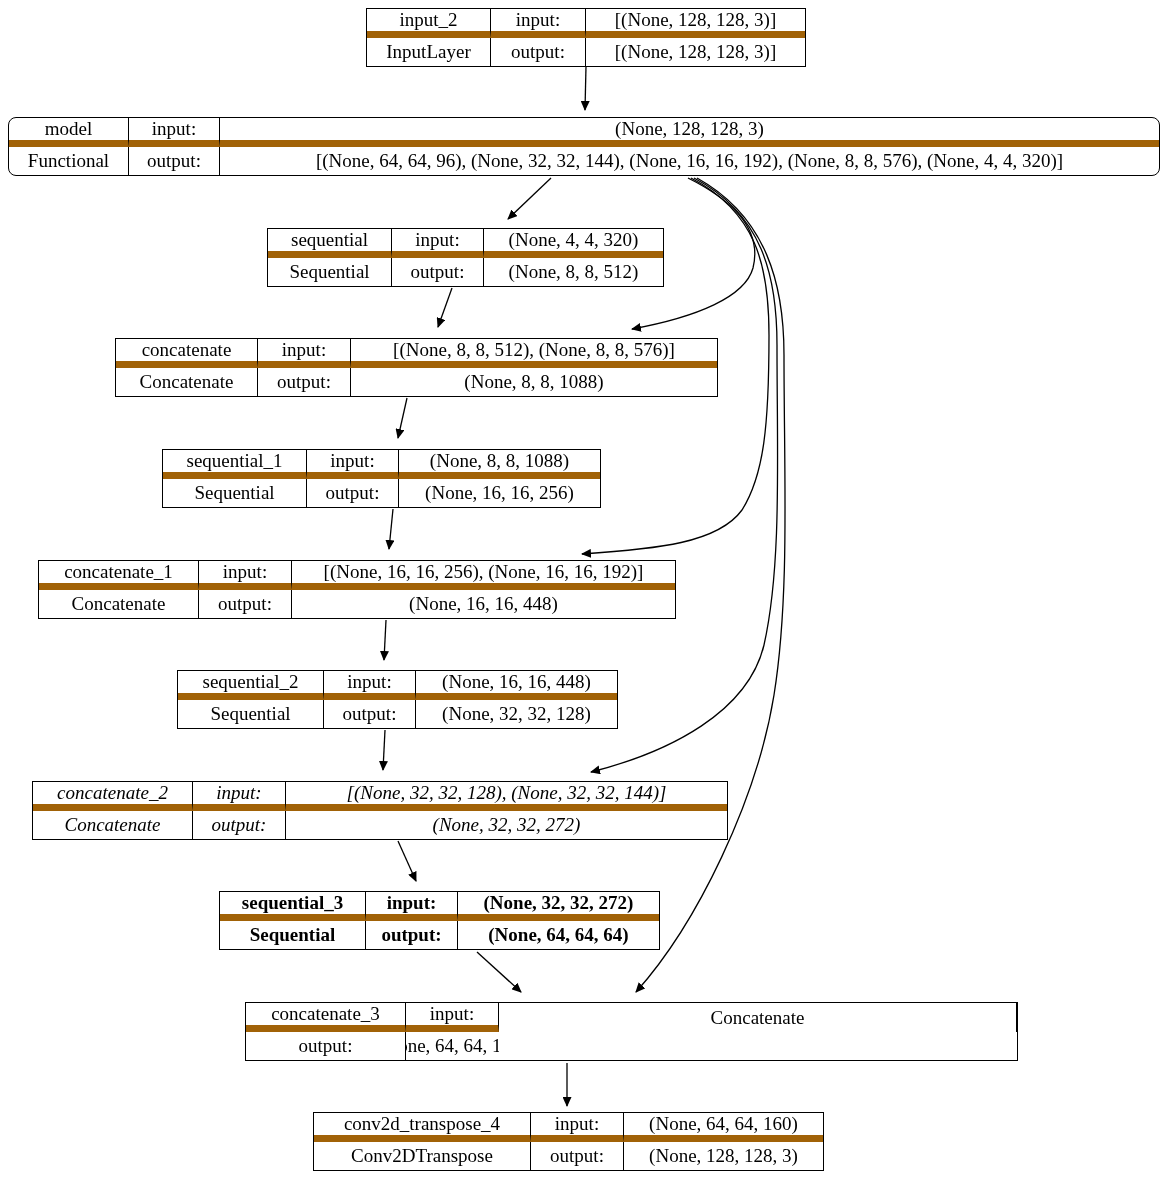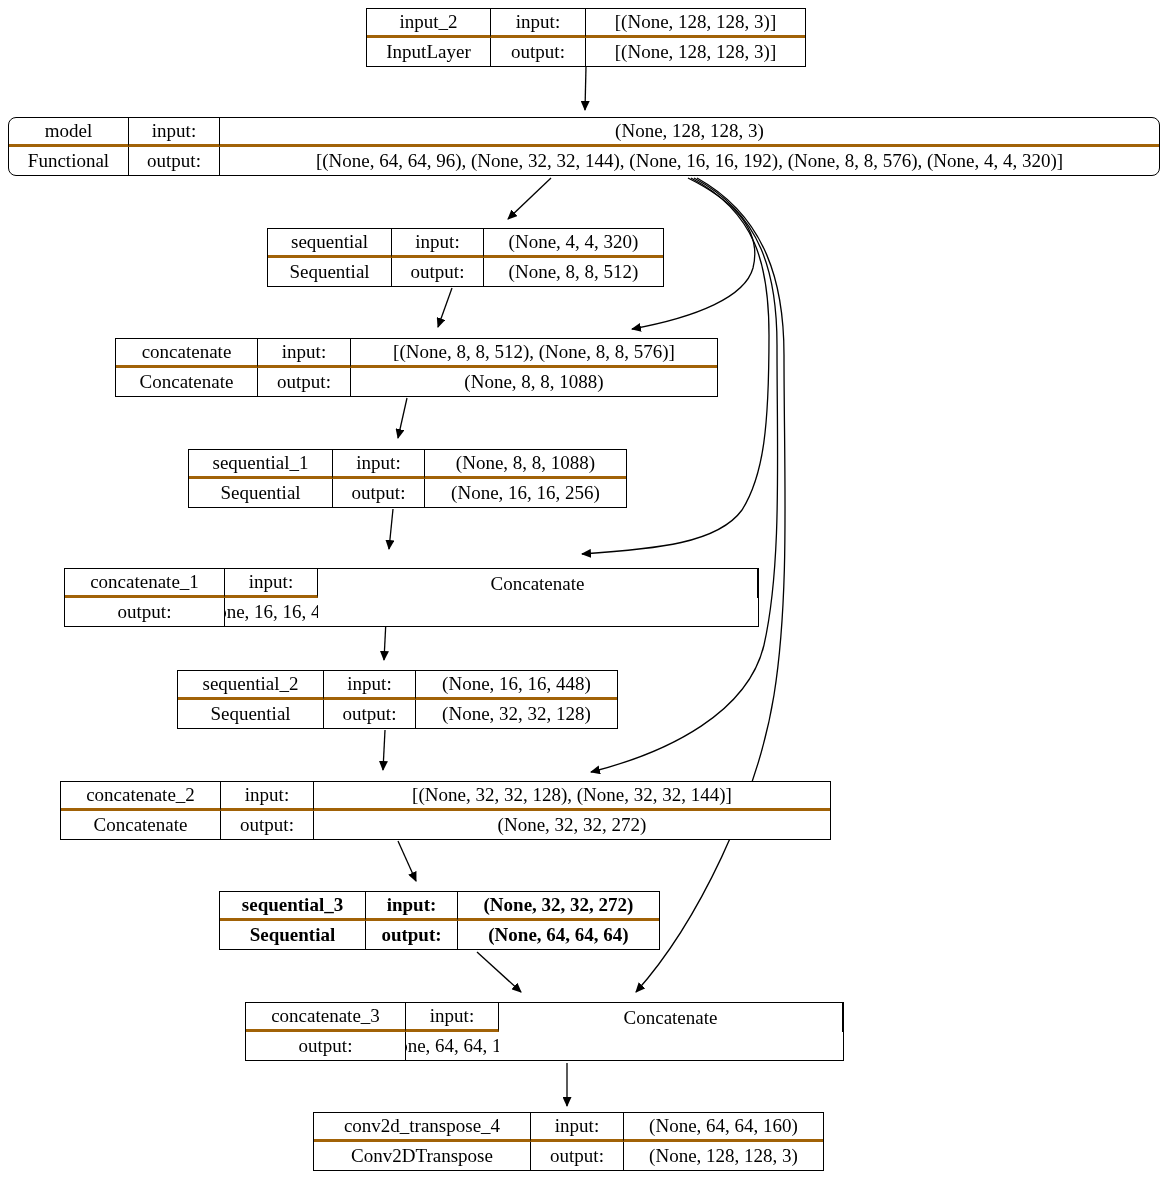--- a/index.html
+++ b/index.html
@@ -36,21 +36,21 @@
   .cell {
     display: flex;
     align-items: center;
     justify-content: center;
     white-space: nowrap;
     overflow: hidden;
     padding: 0 5px;
     box-sizing: border-box;
   }
   .r { border-right: 1px solid #000000; }
-  .b { border-bottom: 3px solid #a16207; }
+  .b { border-bottom: 7px solid #a16207; }
   .edge {
     fill: none;
     stroke: #000000;
     stroke-width: 1.3;
   }
 </style>
 </head>
 <body>
 
 <div id="canvas">
@@ -106,65 +106,66 @@
 
   <div class="node" style="left:115px;top:338px;width:603px;grid-template-columns:142px 93px 1fr;">
     <div class="cell b r">concatenate</div>
     <div class="cell b r">input:</div>
     <div class="cell b">[(None, 8, 8, 512), (None, 8, 8, 576)]</div>
     <div class="cell r">Concatenate</div>
     <div class="cell r">output:</div>
     <div class="cell">(None, 8, 8, 1088)</div>
   </div>
 
-  <div class="node" style="left:188px;top:449px;width:439px;grid-template-columns:144px 92px 1fr;">
+  <div class="node" style="left:162px;top:449px;width:439px;grid-template-columns:144px 92px 1fr;">
     <div class="cell b r">sequential_1</div>
     <div class="cell b r">input:</div>
     <div class="cell b">(None, 8, 8, 1088)</div>
     <div class="cell r">Sequential</div>
     <div class="cell r">output:</div>
     <div class="cell">(None, 16, 16, 256)</div>
   </div>
 
-  <div class="node" style="left:64px;top:560px;width:695px;grid-template-columns:160px 93px 1fr;margin-top:8px;">
+  <div class="node" style="left:38px;top:560px;width:638px;grid-template-columns:160px 93px 1fr;">
     <div class="cell b r">concatenate_1</div>
     <div class="cell b r">input:</div>
+    <div class="cell b">[(None, 16, 16, 256), (None, 16, 16, 192)]</div>
     <div class="cell r">Concatenate</div>
     <div class="cell r">output:</div>
     <div class="cell">(None, 16, 16, 448)</div>
   </div>
 
   <div class="node" style="left:160px;top:670px;width:441px;grid-template-columns:146px 92px 1fr;margin-left:17px;">
     <div class="cell b r">sequential_2</div>
     <div class="cell b r">input:</div>
     <div class="cell b">(None, 16, 16, 448)</div>
     <div class="cell r">Sequential</div>
     <div class="cell r">output:</div>
     <div class="cell">(None, 32, 32, 128)</div>
   </div>
 
-  <div class="node" style="left:60px;top:781px;width:771px;grid-template-columns:160px 93px 1fr;">
+  <div class="node" style="left:32px;top:781px;width:696px;grid-template-columns:160px 93px 1fr;font-style:italic;">
     <div class="cell b r">concatenate_2</div>
     <div class="cell b r">input:</div>
     <div class="cell b">[(None, 32, 32, 128), (None, 32, 32, 144)]</div>
     <div class="cell r">Concatenate</div>
     <div class="cell r">output:</div>
     <div class="cell">(None, 32, 32, 272)</div>
   </div>
 
   <div class="node" style="left:219px;top:891px;width:441px;grid-template-columns:146px 92px 1fr;font-weight:bold;">
     <div class="cell b r">sequential_3</div>
     <div class="cell b r">input:</div>
     <div class="cell b">(None, 32, 32, 272)</div>
     <div class="cell r">Sequential</div>
     <div class="cell r">output:</div>
     <div class="cell">(None, 64, 64, 64)</div>
   </div>
 
-  <div class="node" style="left:245px;top:1002px;width:599px;grid-template-columns:160px 93px 1fr;">
+  <div class="node" style="left:245px;top:1002px;width:773px;grid-template-columns:160px 93px 1fr;">
     <div class="cell b r">concatenate_3</div>
     <div class="cell b r">input:</div>
     <div class="cell r">Concatenate</div>
     <div class="cell r">output:</div>
     <div class="cell">(None, 64, 64, 160)</div>
   </div>
 
   <div class="node" style="left:313px;top:1112px;width:511px;grid-template-columns:217px 93px 1fr;">
     <div class="cell b r">conv2d_transpose_4</div>
     <div class="cell b r">input:</div>

